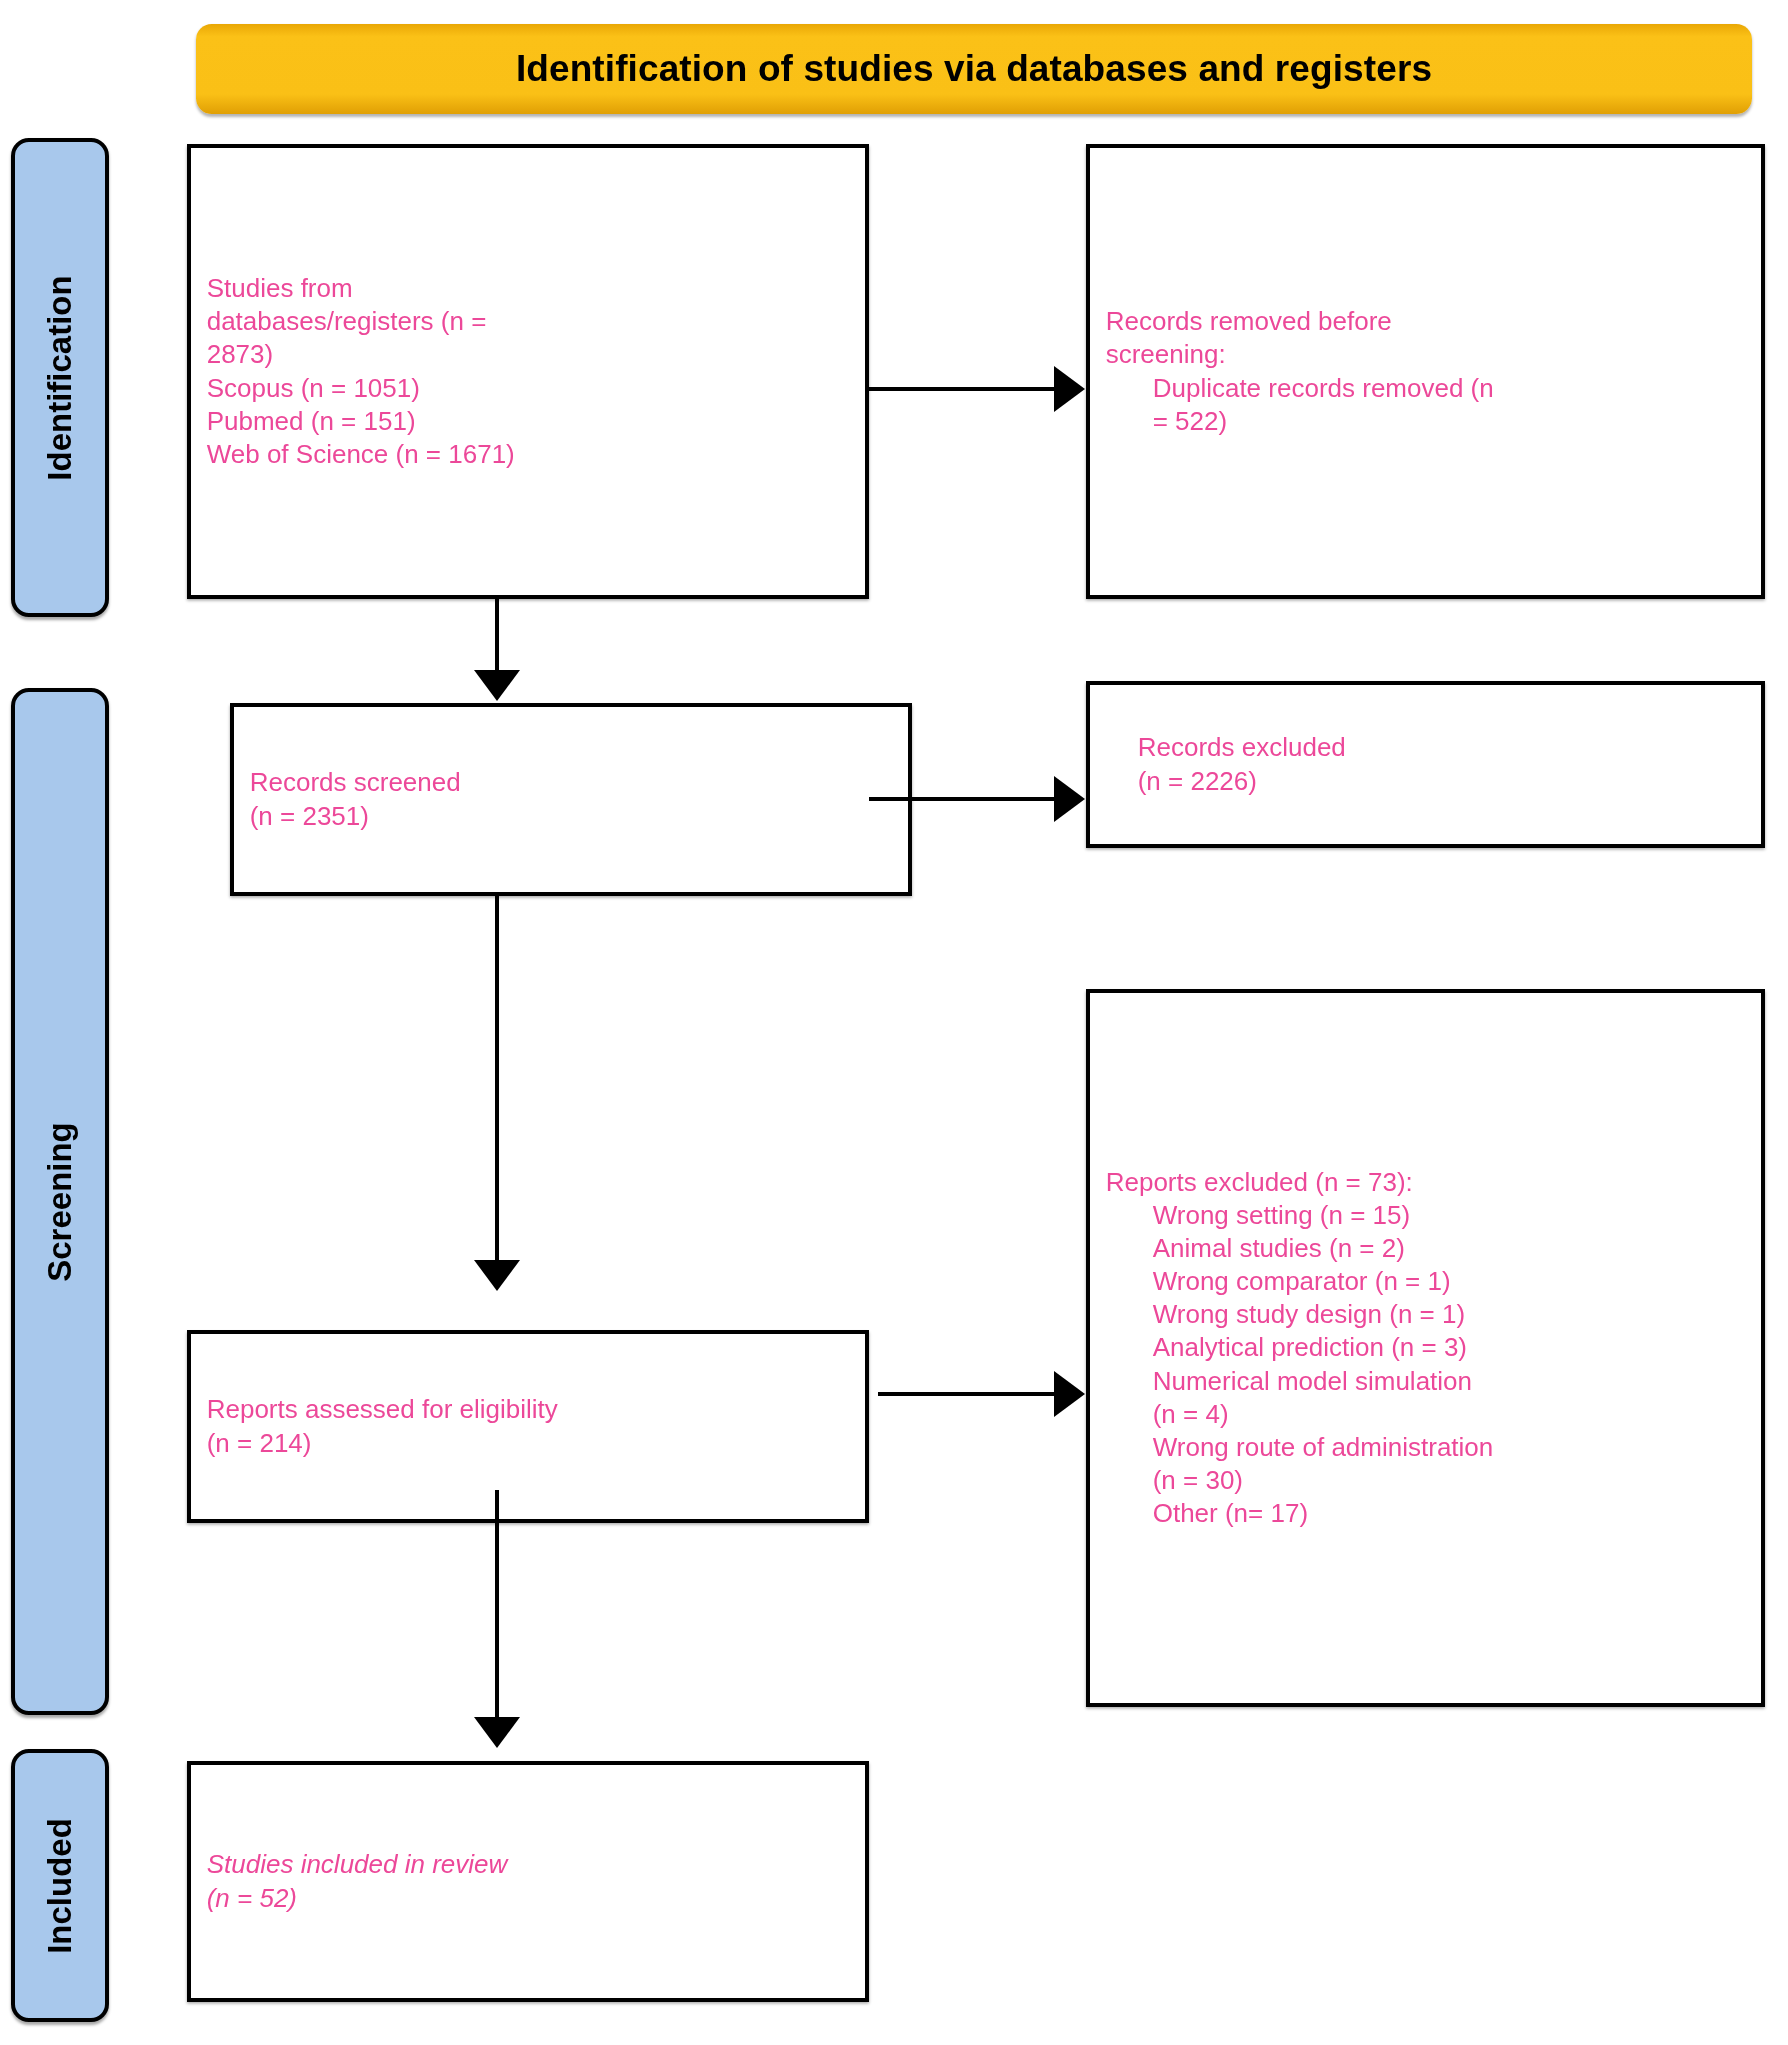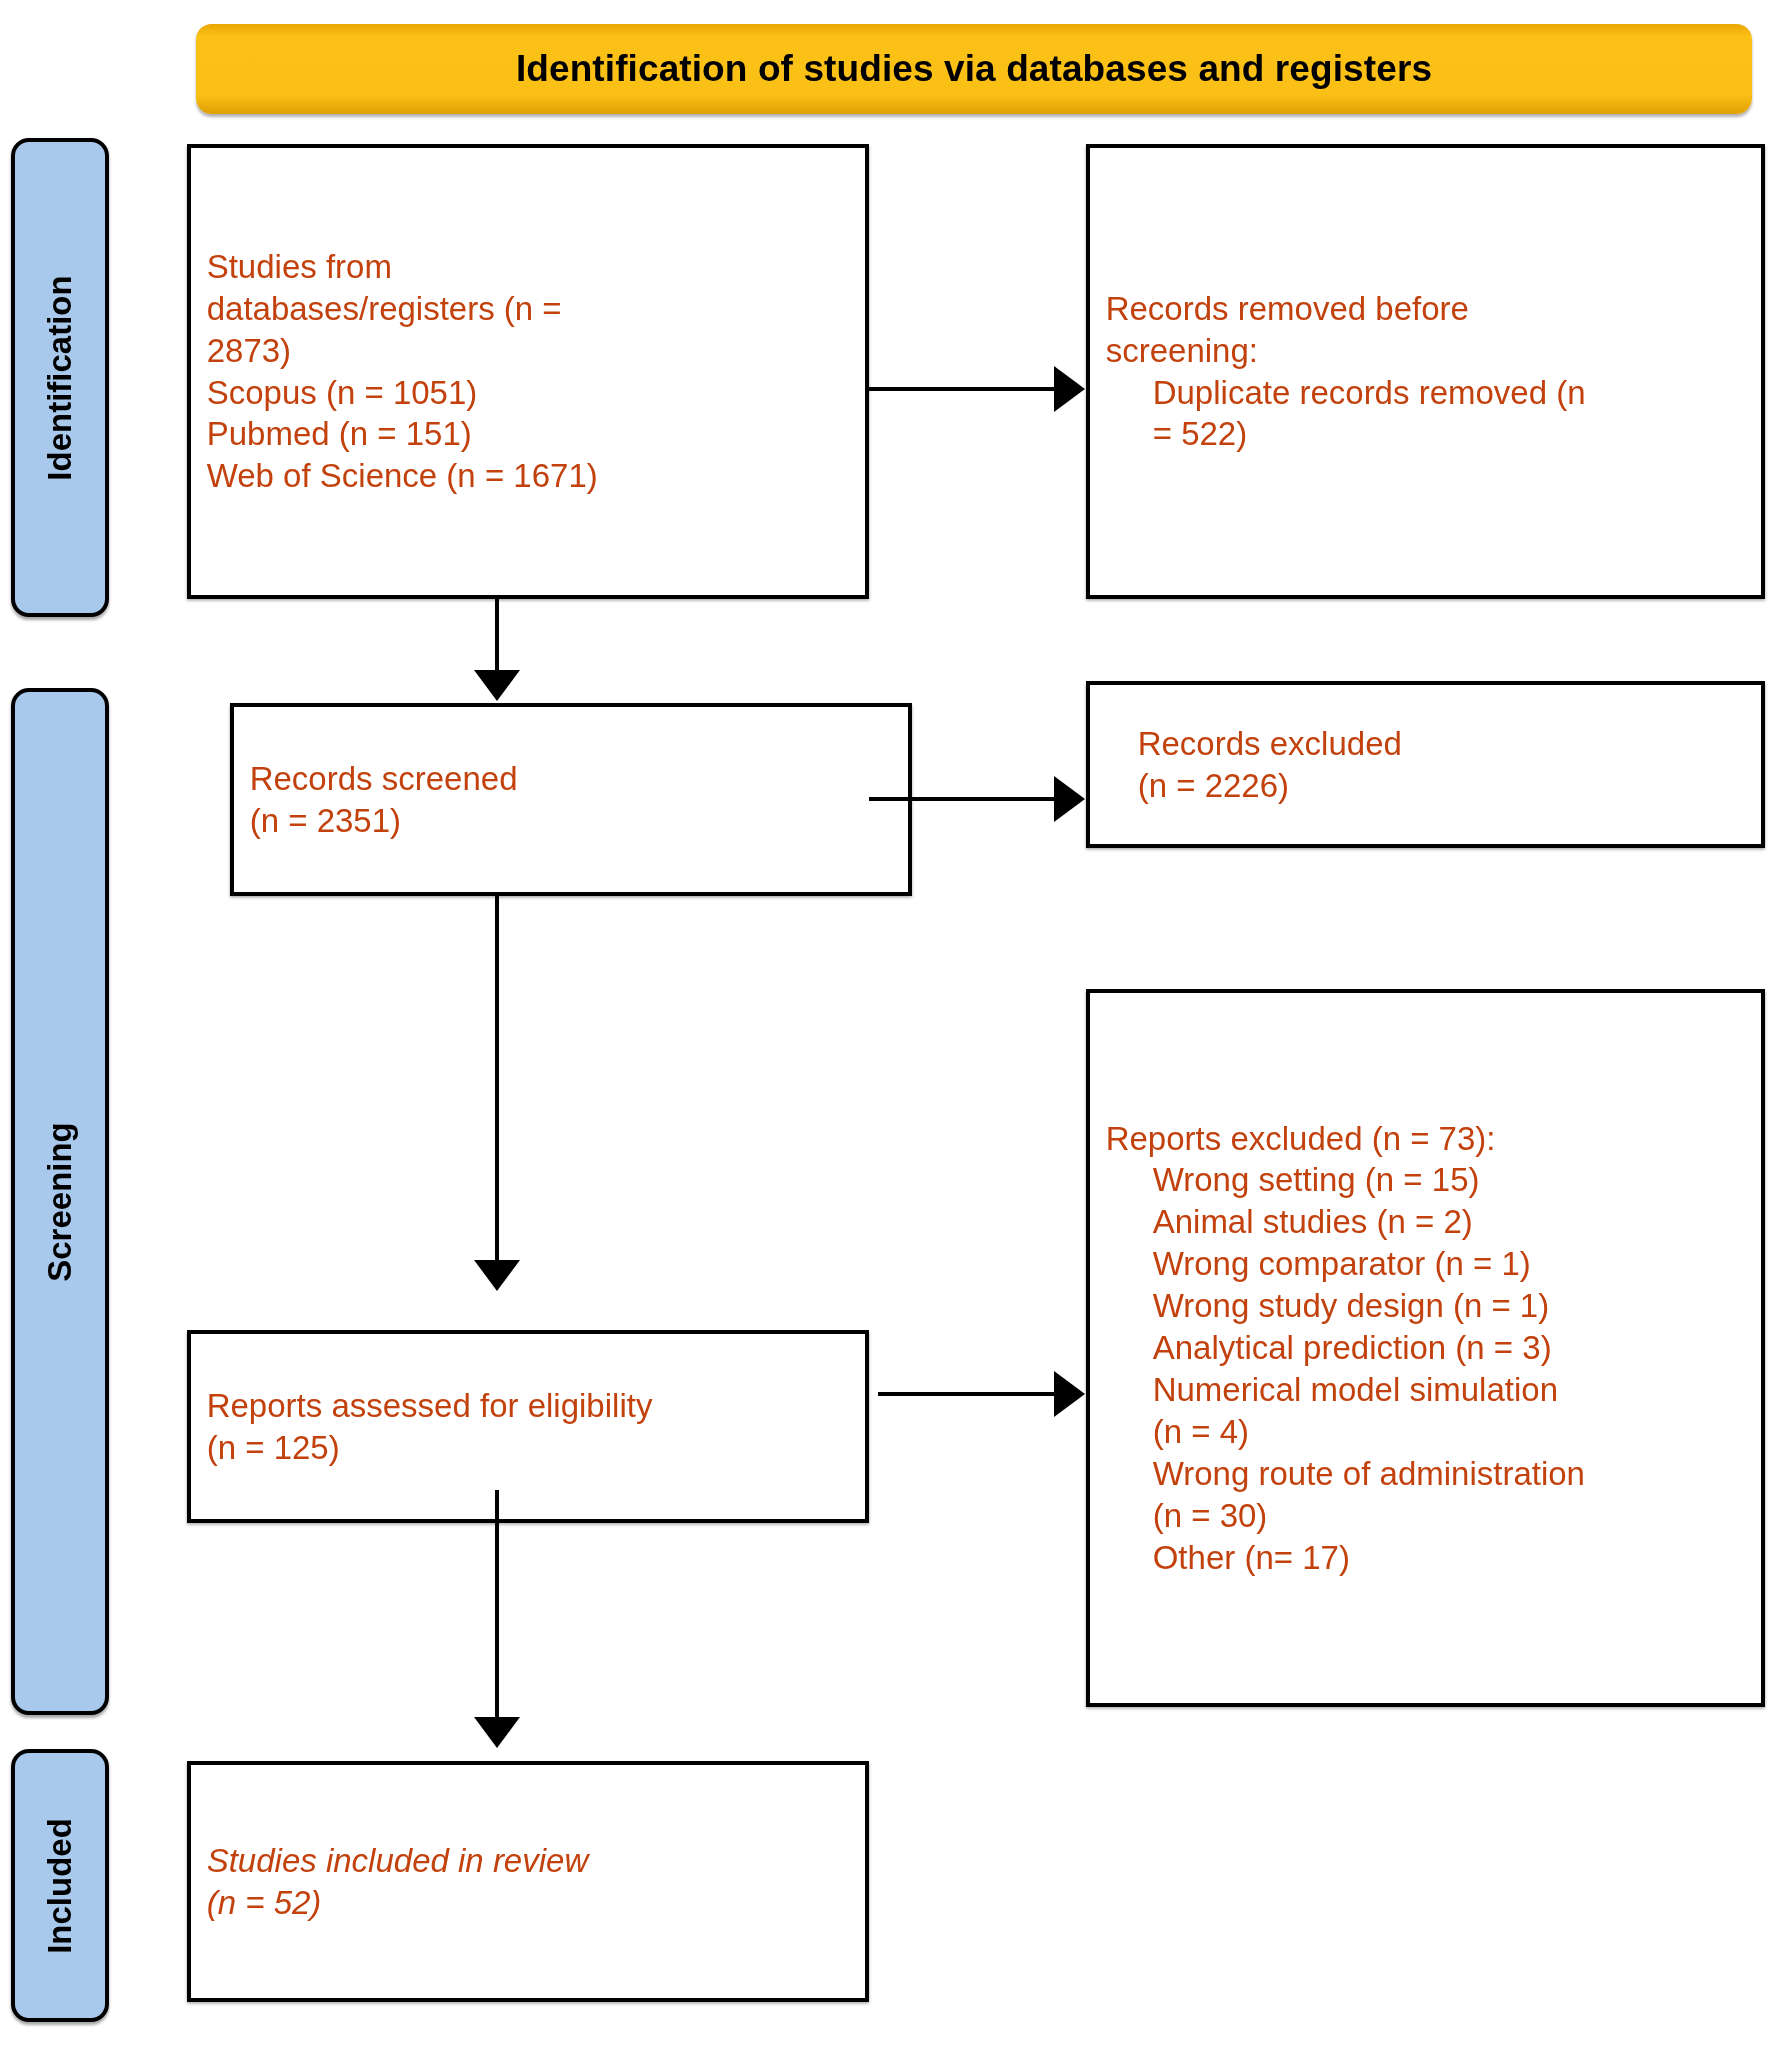--- a/index.html
+++ b/index.html
@@ -65,23 +65,23 @@
     box-shadow: 0 2.4px 3px rgba(0,0,0,0.35);
     box-sizing: border-box;
     display: flex;
     flex-direction: column;
     justify-content: center;
   }
   .box-inner {
     padding: 0 15.7px;
   }
   .line {
-    font-size: 33px;
+    font-size: 26px;
     line-height: 1.27;
-    color: #c2410c;
+    color: #ec4899;
     white-space: pre-wrap;
   }
   .line.indent { padding-left: 47px; }
 
   
   .connector { position: absolute; }
   .v-shaft {
     position: absolute;
     width: 4.2px;
     background: #000000;
@@ -157,21 +157,21 @@
   <div class="box" style="left:1086px; top:681px; width:679px; height:167px;padding-left:32px;">
     <div class="box-inner">
       <div class="line">Records excluded</div>
       <div class="line">(n = 2226)</div>
     </div>
   </div>
 
   <div class="box" style="left:187px; top:1297px; width:682px; height:193px;margin-top:33px;">
     <div class="box-inner">
       <div class="line">Reports assessed for eligibility</div>
-      <div class="line">(n = 125)</div>
+      <div class="line">(n = 214)</div>
     </div>
   </div>
 
   <div class="box" style="left:1086px; top:989px; width:679px; height:718px;">
     <div class="box-inner">
       <div class="line">Reports excluded (n = 73):</div>
       <div class="line indent">Wrong setting (n = 15)</div>
       <div class="line indent">Animal studies (n = 2)</div>
       <div class="line indent">Wrong comparator (n = 1)</div>
       <div class="line indent">Wrong study design (n = 1)</div>

